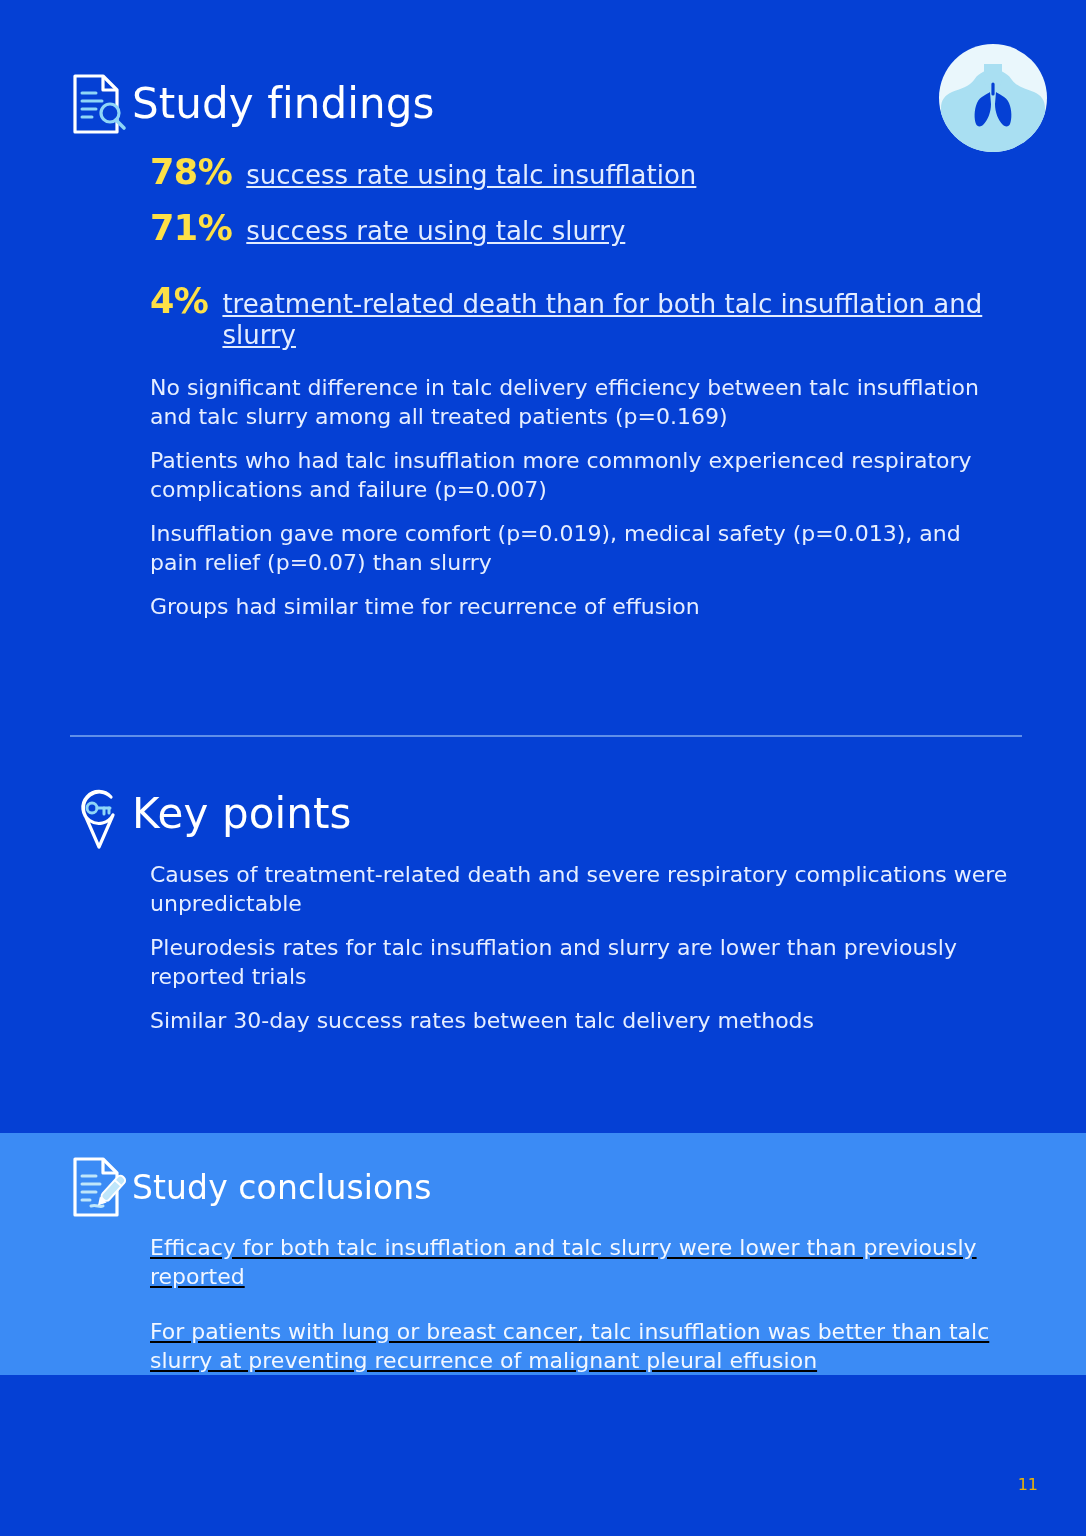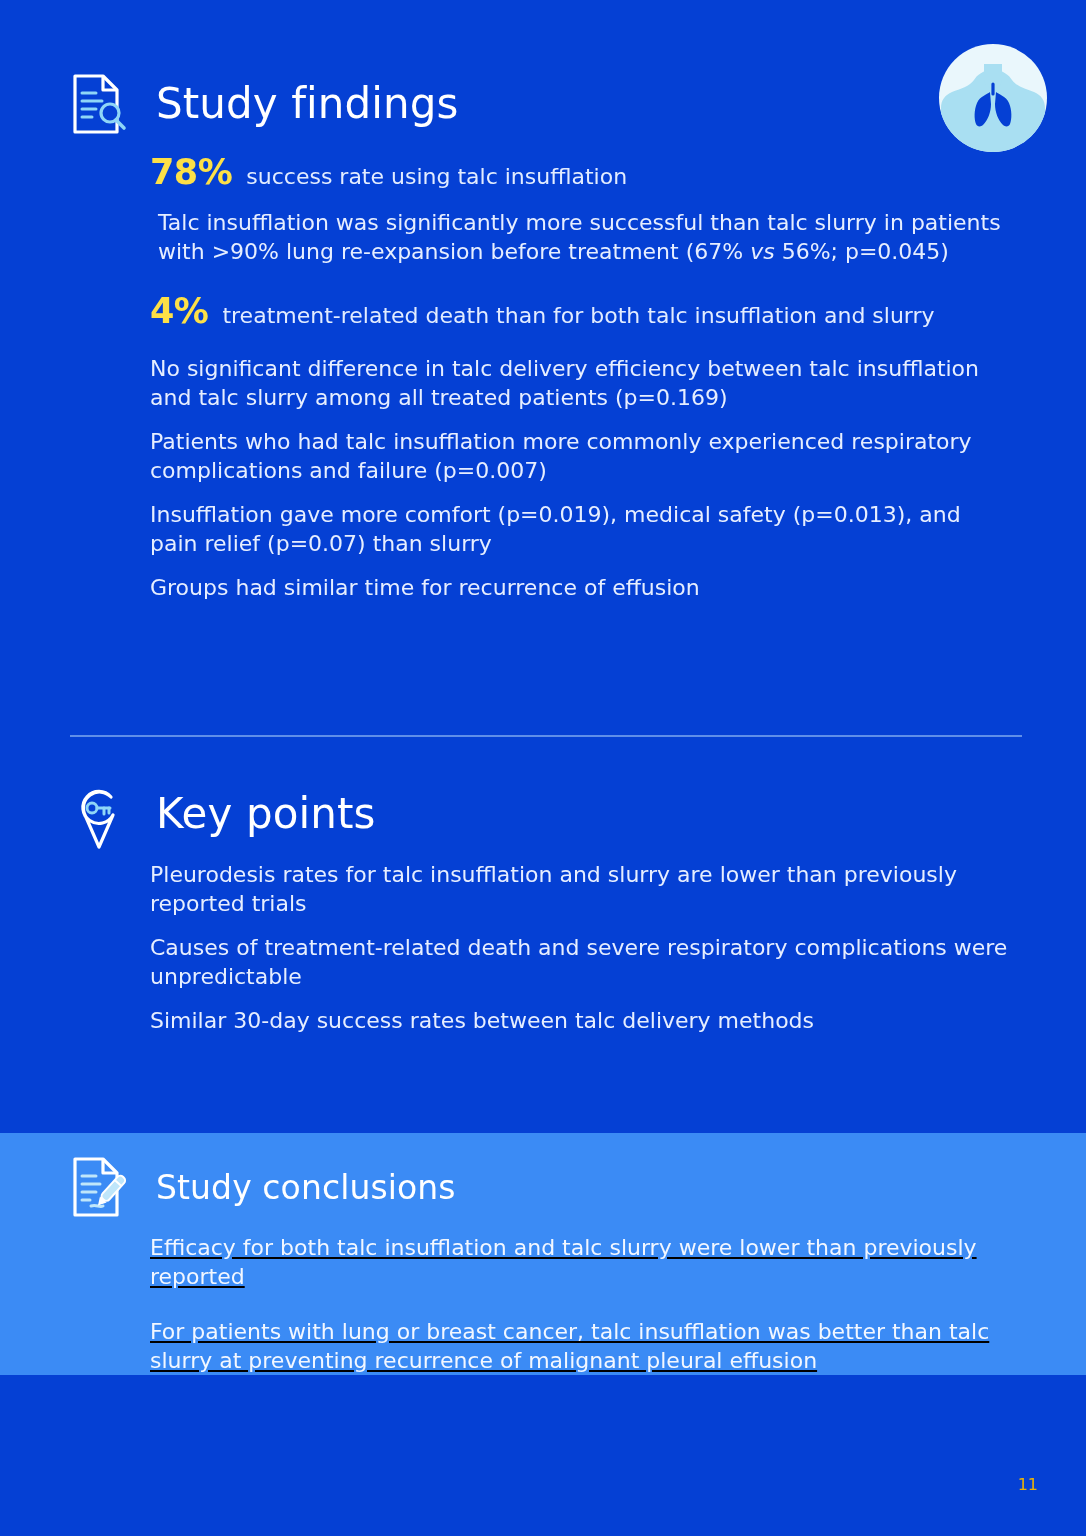--- a/index.html
+++ b/index.html
@@ -46,21 +46,21 @@
     left: 70px;
     width: 960px;
   }
   .section.findings { top: 72px; }
   .section.keypoints { top: 782px; }
   .section.conclusions { top: 1155px; }
 
   .section-head {
     display: flex;
     align-items: center;
-    gap: 28px;
+    gap: 4px;
     height: 64px;
   }
   .section-icon {
     width: 58px;
     height: 62px;
     flex: 0 0 58px;
     display: block;
   }
   .section-title {
     font-size: 42px;
@@ -84,24 +84,25 @@
     margin-bottom: 16px;
   }
   .stat-value {
     font-size: 35px;
     font-weight: bold;
     color: #fde047;
     line-height: 1.15;
     letter-spacing: -0.5px;
   }
   .stat-label {
-    font-size: 22px;
+    font-size: 26px;
     font-weight: 400;
     color: #e2ecff;
     line-height: 1.2;
+    text-decoration: underline;
   }
 
   
   .para {
     font-size: 22px;
     font-weight: 400;
     color: #e6eeff;
     line-height: 1.32;
     margin: 0 0 15px 0;
     max-width: 860px;
@@ -189,22 +190,25 @@
       <span class="section-title">Study findings</span>
     </div>
 
     <div class="section-body">
 
       <div class="stat-row" style="margin-top:16px;">
         <span class="stat-value">78%</span>
         <span class="stat-label">success rate using talc insufflation</span>
       </div>
 
-
-      <p class="para indent"><span>Talc insufflation was significantly more successful than talc slurry in patients with &gt;90% lung re-expansion before treatment (67% </span><em>vs</em><span> 56%; p=0.045)</span></p>
+      <div class="stat-row" style="margin-bottom:22px;">
+        <span class="stat-value">71%</span>
+        <span class="stat-label">success rate using talc slurry</span>
+      </div>
+
 
       <div class="spacer-sm"></div>
 
       <div class="stat-row" style="margin-bottom:22px;">
         <span class="stat-value">4%</span>
         <span class="stat-label">treatment-related death than for both talc insufflation and slurry</span>
       </div>
 
       <p class="para">No significant difference in talc delivery efficiency between talc insufflation and talc slurry among all treated patients (p=0.169)</p>
       <p class="para">Patients who had talc insufflation more commonly experienced respiratory complications and failure (p=0.007)</p>
@@ -225,22 +229,22 @@
           <circle cx="22" cy="25" r="5" fill="none" stroke="#8FD6F7" stroke-width="3"></circle>
           <line x1="27" y1="25" x2="40" y2="25" stroke="#8FD6F7" stroke-width="3" stroke-linecap="round"></line>
           <line x1="34" y1="25" x2="34" y2="31" stroke="#8FD6F7" stroke-width="3" stroke-linecap="round"></line>
           <line x1="39" y1="25" x2="39" y2="30" stroke="#8FD6F7" stroke-width="3" stroke-linecap="round"></line>
         </svg>
       </span>
       <span class="section-title">Key points</span>
     </div>
 
     <div class="section-body" style="margin-top:14px;">
+      <p class="para">Causes of treatment-related death and severe respiratory complications were unpredictable</p>
       <p class="para">Pleurodesis rates for talc insufflation and slurry are lower than previously reported trials</p>
-      <p class="para">Causes of treatment-related death and severe respiratory complications were unpredictable</p>
       <p class="para">Similar 30-day success rates between talc delivery methods</p>
     </div>
   </div>
 
   <div class="section conclusions">
 
     <div class="section-head">
       <span class="section-icon">
         <svg viewBox="0 0 58 62" width="58" height="62" aria-hidden="true">
           <path d="M5 3 h28 l14 14 v42 h-42 z" fill="none" stroke="#ffffff" stroke-width="3.2" stroke-linejoin="round"></path>

